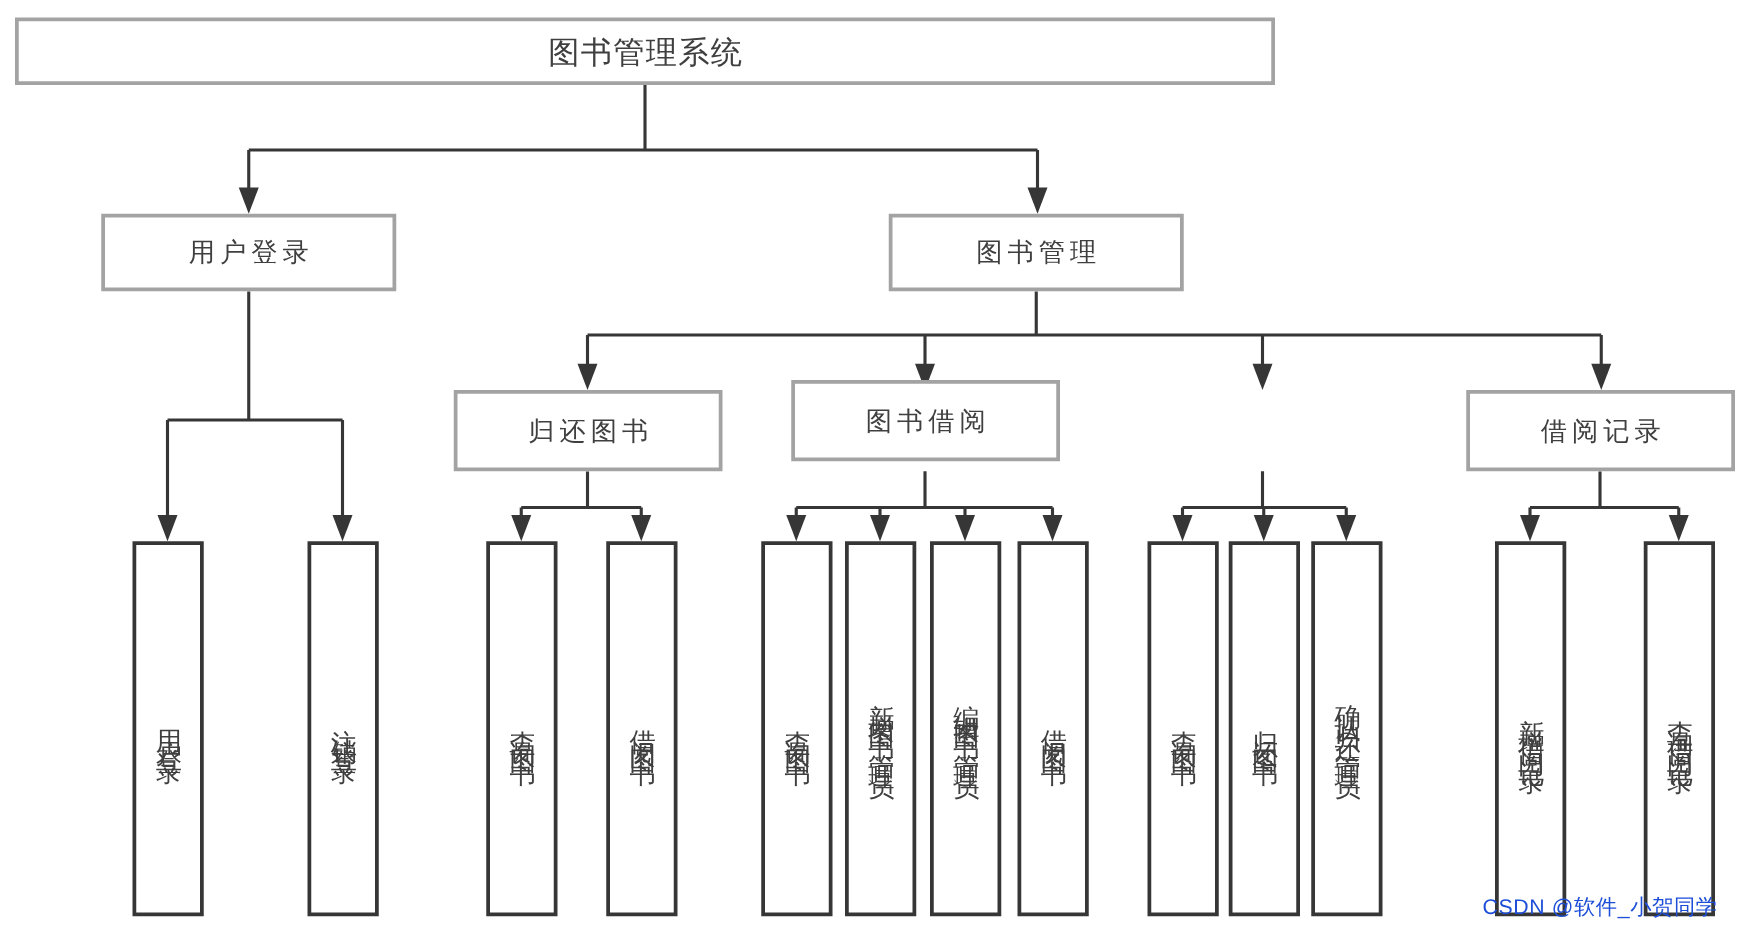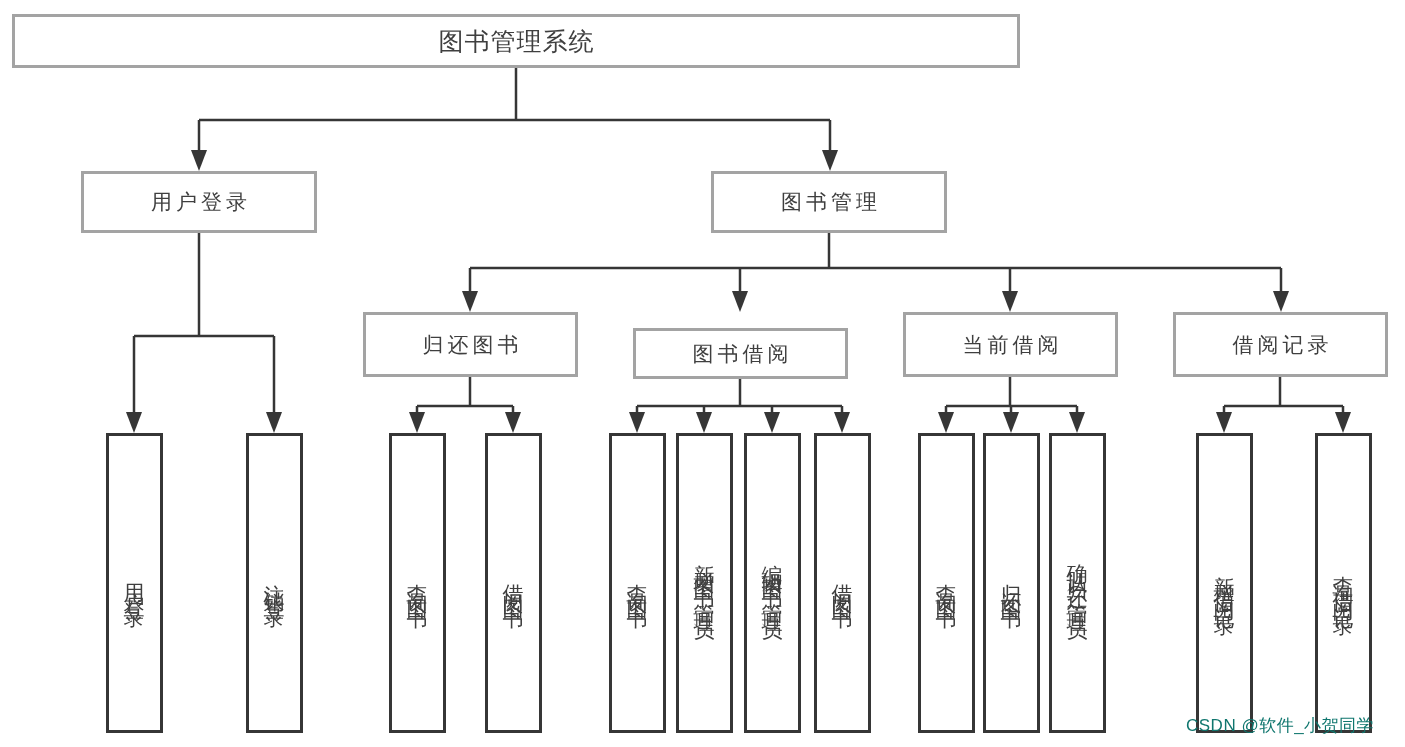--- a/index.html
+++ b/index.html
@@ -51,21 +51,21 @@
     font-size: 21px;
     letter-spacing: 8px;
     line-height: 1;
     white-space: nowrap;
   }
   .watermark {
     position: absolute;
     left: 1186px;
     top: 714px;
     font-size: 17px;
-    color: #0f766e;
+    color: #1d4ed8;
     letter-spacing: 0.5px;
     white-space: nowrap;
     z-index: 3;
   }
 </style>
 </head>
 <body>
 
 <div id="stage">
 
@@ -134,22 +134,21 @@
       <polygon points="1335,412 1351,412 1343,433"></polygon>
     </g>
   </svg>
 
   <div class="hnode root" style="left:12px; top:14px; width:1008px; height:54px;">图书管理系统</div>
 
   <div class="hnode" style="left:81px; top:171px; width:236px; height:62px;">用户登录</div>
   <div class="hnode" style="left:711px; top:171px; width:236px; height:62px;">图书管理</div>
 
   <div class="hnode" style="left:363px; top:312px; width:215px; height:65px;">归还图书</div>
-  <div class="hnode" style="left:633px; top:328px; width:215px; height:51px;">图书借阅</div>
-  <div class="hnode" style="left:903px; top:312px; width:215px; height:65px;">当前借阅</div>
+  <div class="hnode" style="left:633px; top:304px; width:215px; height:65px;">图书借阅</div>
   <div class="hnode" style="left:1173px; top:312px; width:215px; height:65px;">借阅记录</div>
 
   <div class="vnode" style="left:106px;">
     <span class="vtext">用户登录</span>
   </div>
   <div class="vnode" style="left:246px;">
     <span class="vtext">注销登录</span>
   </div>
 
   <div class="vnode" style="left:389px;">

